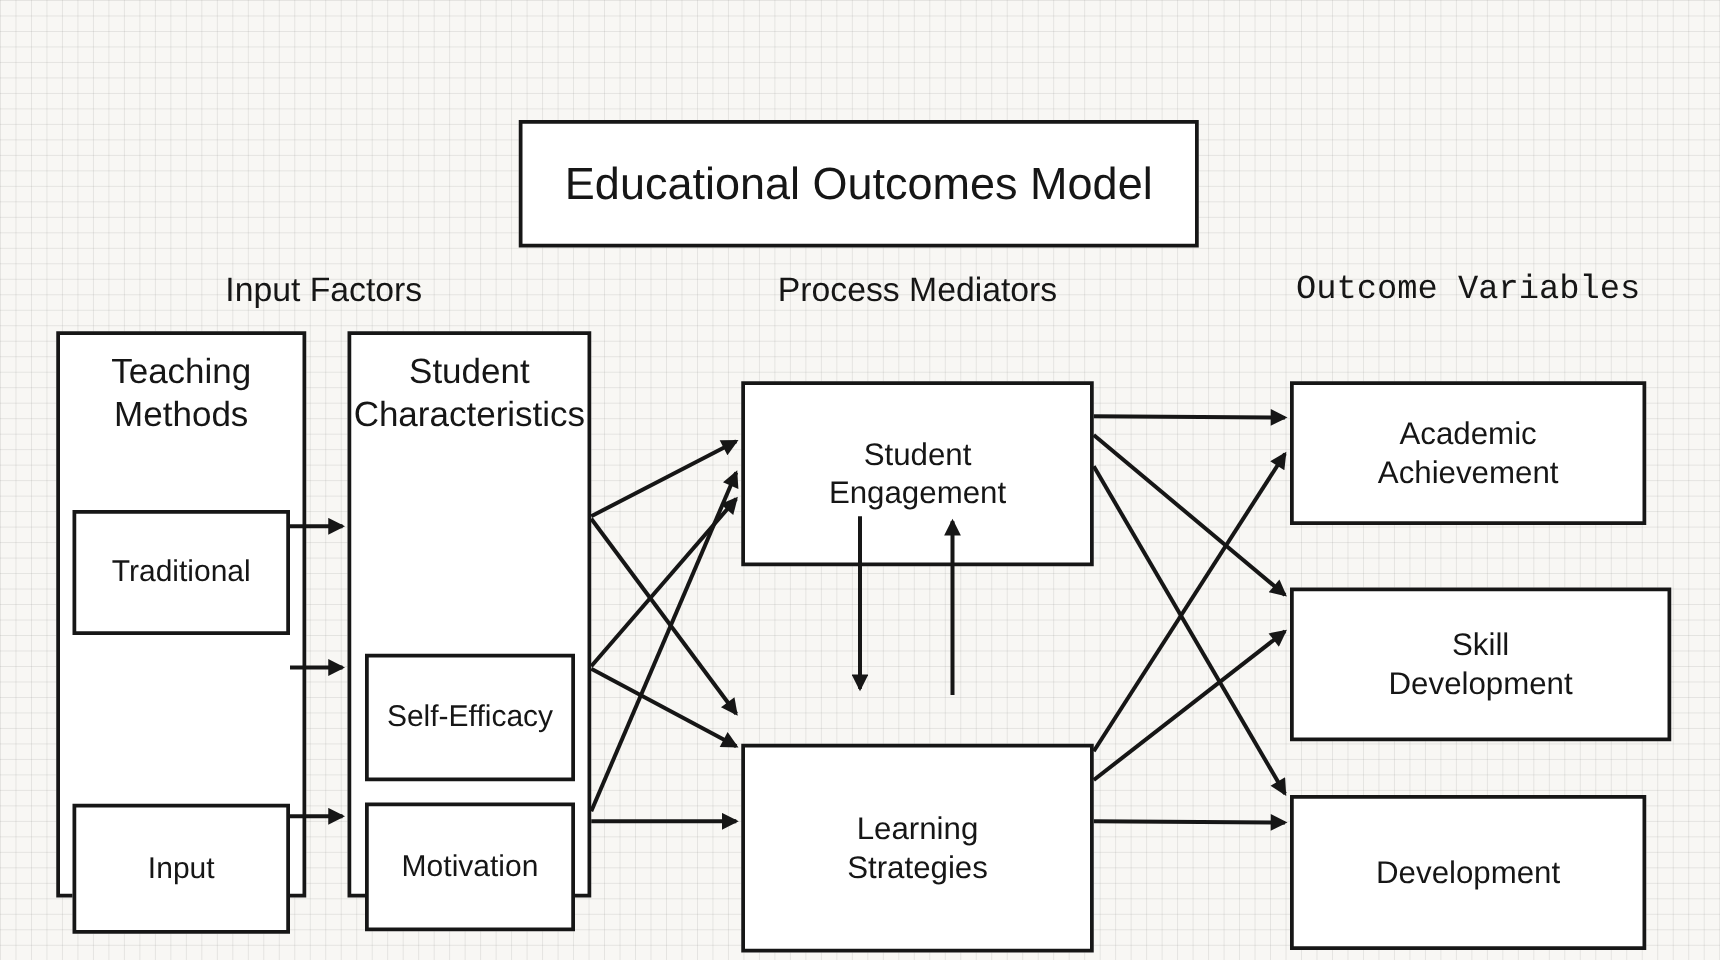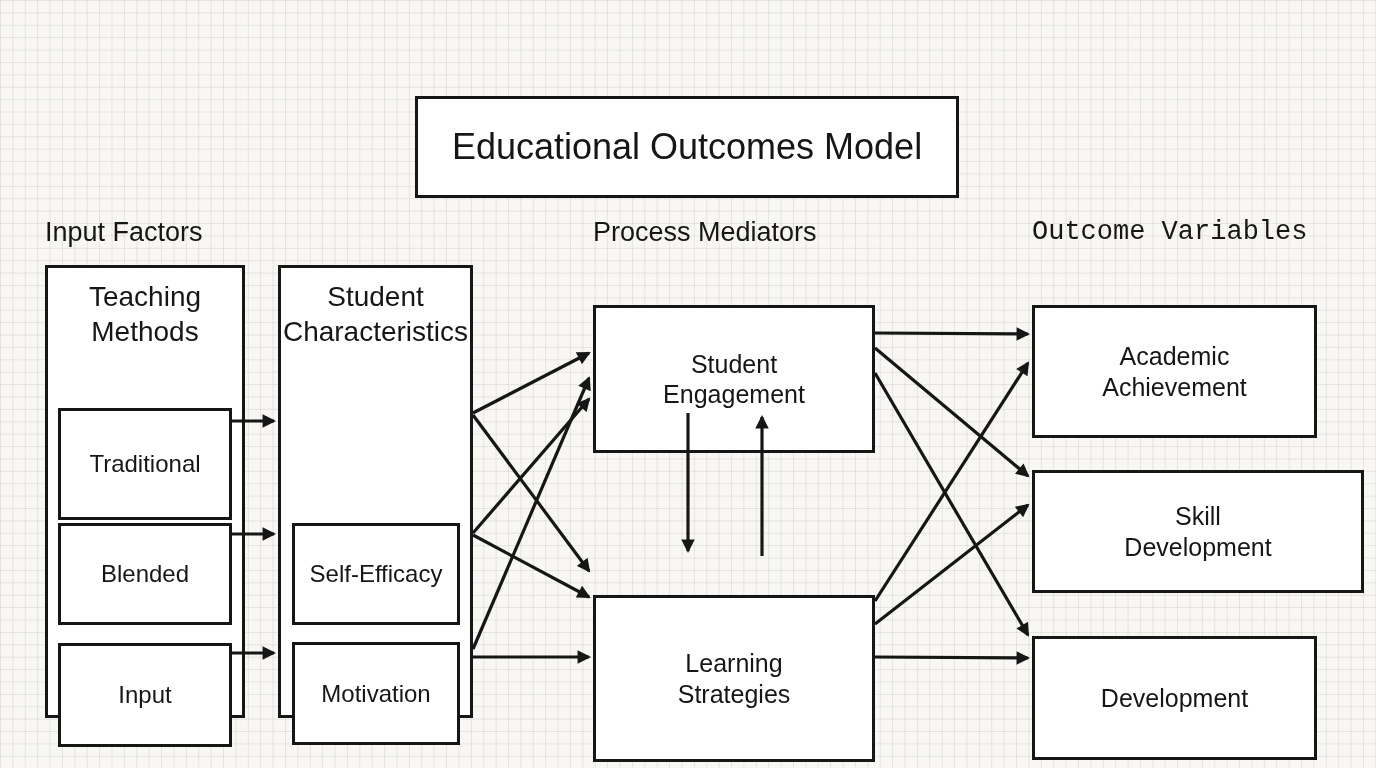--- a/index.html
+++ b/index.html
@@ -40,21 +40,21 @@
   .group-label{
     position:absolute;
     top:11px;left:0;right:0;
     text-align:center;
     font-size:28px;
     line-height:1.25;
     white-space:pre-line;
   }
   .col-header{
     position:absolute;
-    text-align:left;
+    text-align:center;
     font-size:27px;
     height:34px;
     line-height:34px;
   }
   .item{font-size:24px;}
   .node{font-size:25px;}
   #edges{
     position:absolute;
     left:0;top:0;
     width:1376px;height:768px;
@@ -77,25 +77,22 @@
   </div>
 
   <div class="col-header" style="left:45px;top:215px;width:428px;">Input Factors</div>
   <div class="col-header" style="left:593px;top:215px;width:282px;">Process Mediators</div>
   <div class="col-header" style="left:1032px;top:215px;width:285px;font-family:Liberation Mono, monospace;">Outcome Variables</div>
 
   <div class="group" style="left:45px;top:265px;width:200px;height:453px;">
     <div class="group-label">Teaching
 Methods</div>
   </div>
-  <div class="box item" style="left:58px;top:368px;width:174px;height:112px;text-align:center;">
+  <div class="box item" style="left:58px;top:368px;width:174px;height:100px;text-align:center;">
     <span class="box-label">Traditional</span>
-  </div>
-  <div class="box item" style="left:58px;top:483px;width:174px;height:102px;">
-    <span class="box-label">Blended</span>
   </div>
   <div class="box item" style="left:58px;top:603px;width:174px;height:104px;">
     <span class="box-label">Input</span>
   </div>
 
   <div class="group" style="left:278px;top:265px;width:195px;height:453px;">
     <div class="group-label">Student
 Characteristics</div>
   </div>
   <div class="box item" style="left:292px;top:483px;width:168px;height:102px;">
@@ -107,25 +104,25 @@
 
   <div class="box node" style="left:593px;top:265px;width:282px;height:148px;">
     <span class="box-label">Student
 Engagement</span>
   </div>
   <div class="box node" style="left:593px;top:555px;width:282px;height:167px;">
     <span class="box-label">Learning
 Strategies</span>
   </div>
 
-  <div class="box node" style="left:1032px;top:265px;width:285px;height:133px;">
+  <div class="box node" style="left:1032px;top:265px;width:285px;height:115px;">
     <span class="box-label">Academic
 Achievement</span>
   </div>
-  <div class="box node" style="left:1032px;top:430px;width:332px;height:123px;">
+  <div class="box node" style="left:1032px;top:430px;width:305px;height:123px;">
     <span class="box-label">Skill
 Development</span>
   </div>
   <div class="box node" style="left:1032px;top:596px;width:285px;height:124px;">
     <span class="box-label">Development</span>
   </div>
 
   <svg id="edges" xmlns="http://www.w3.org/2000/svg">
     <defs>
       <marker id="arrowhead" viewBox="0 0 10 10" refX="8.5" refY="5" markerWidth="4.6" markerHeight="4.2" orient="auto-start-reverse">

